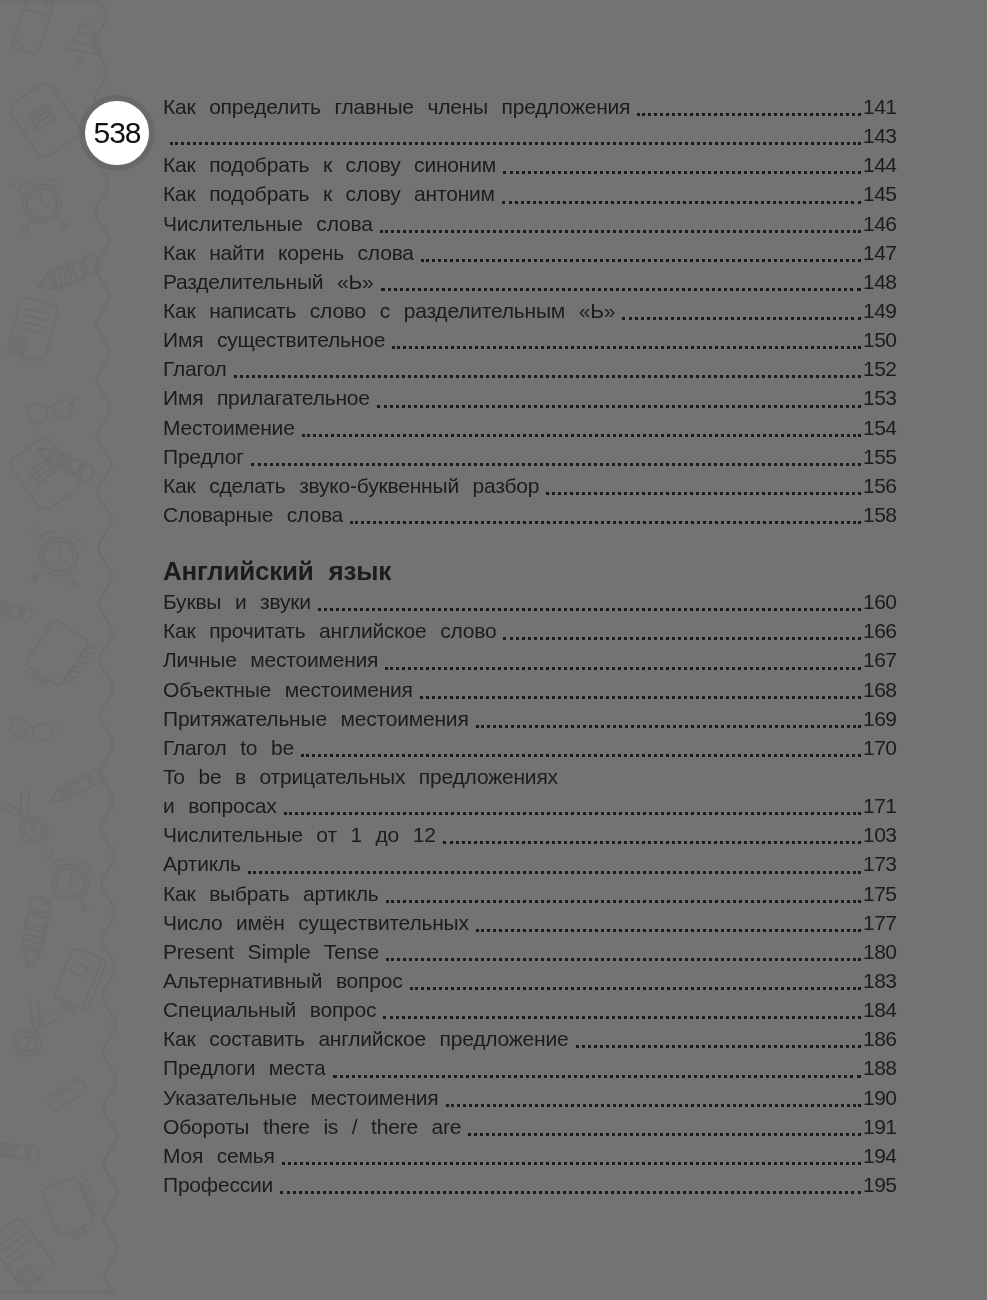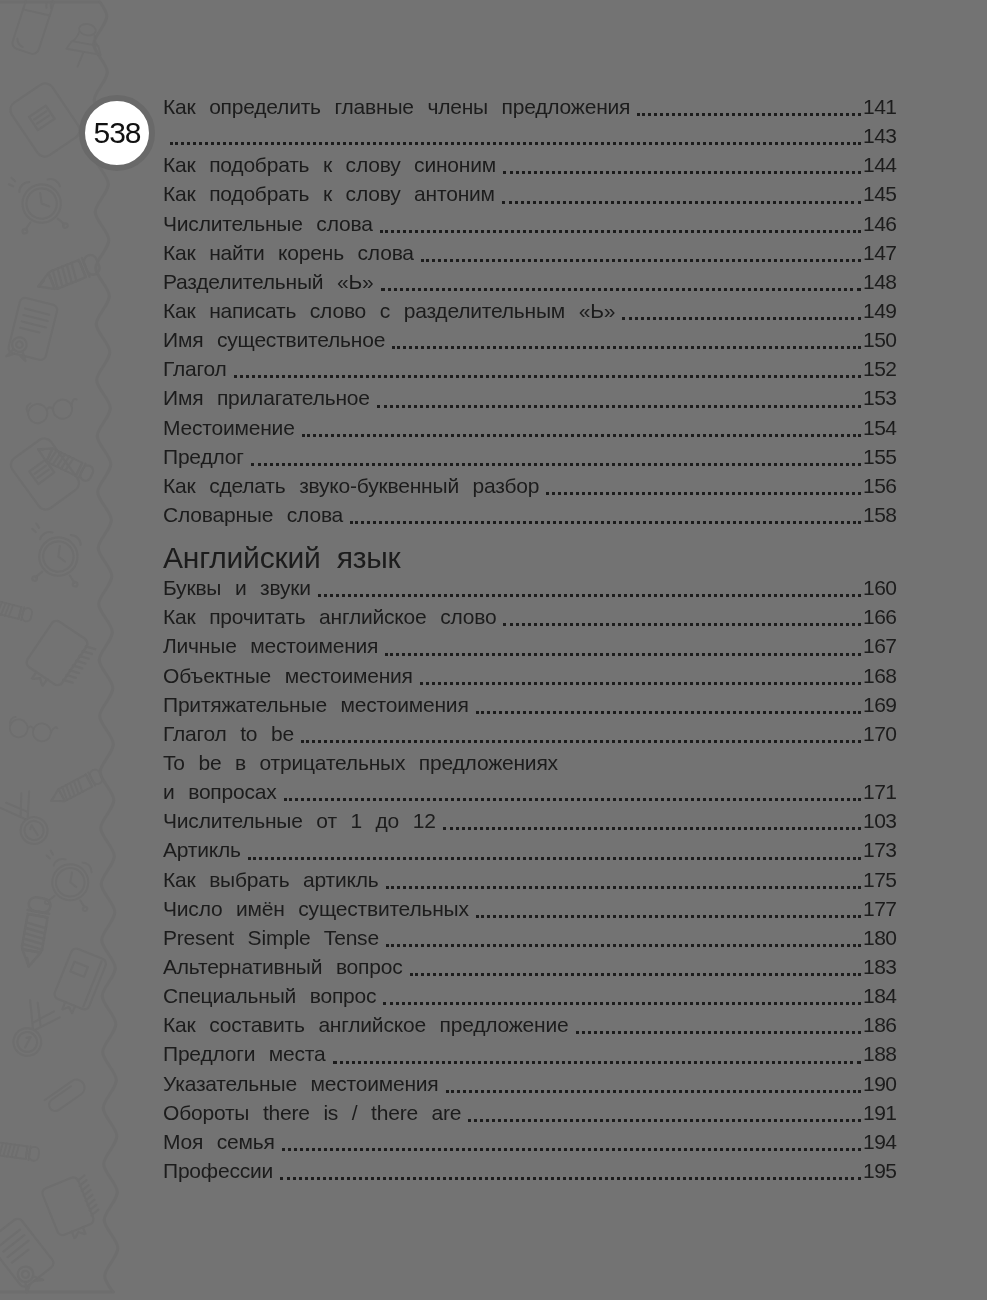--- a/index.html
+++ b/index.html
@@ -31,22 +31,22 @@
   }
   .toc-row{display:flex;align-items:baseline;height:29.15px;white-space:nowrap;}
   .toc-title{word-spacing:8px;letter-spacing:-0.2px;}
   .dot-leader{
     flex:1 1 auto;align-self:flex-end;
     border-bottom:3px dotted #1c1c1c;
     margin:0 2px 5px 7px;min-width:10px;
   }
   .toc-page{flex:0 0 auto;min-width:34px;text-align:left;letter-spacing:-0.5px;}
   .toc-heading{
-    font-weight:normal;font-size:30px;letter-spacing:-0.2px;word-spacing:8px;
-    margin-top:13px;height:31px;line-height:31px;
+    font-weight:bold;font-size:26px;letter-spacing:-0.2px;word-spacing:8px;
+    margin-top:27px;height:31px;line-height:31px;
   }
 </style>
 </head>
 <body>
 
 <div class="page">
 
   <svg width="0" height="0" style="position:absolute">
     <defs>
       <symbol id="sym-flashdrive" viewBox="0 0 100 100">

